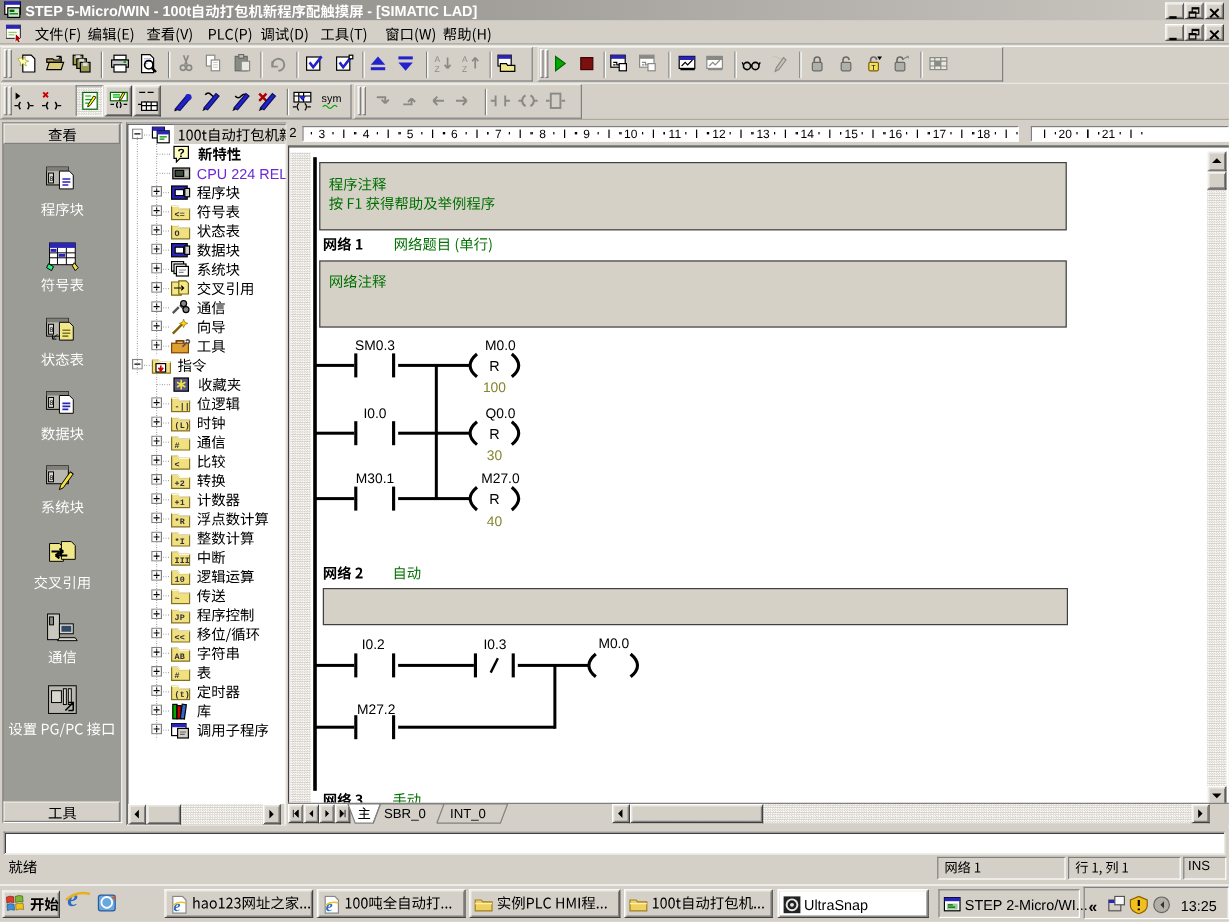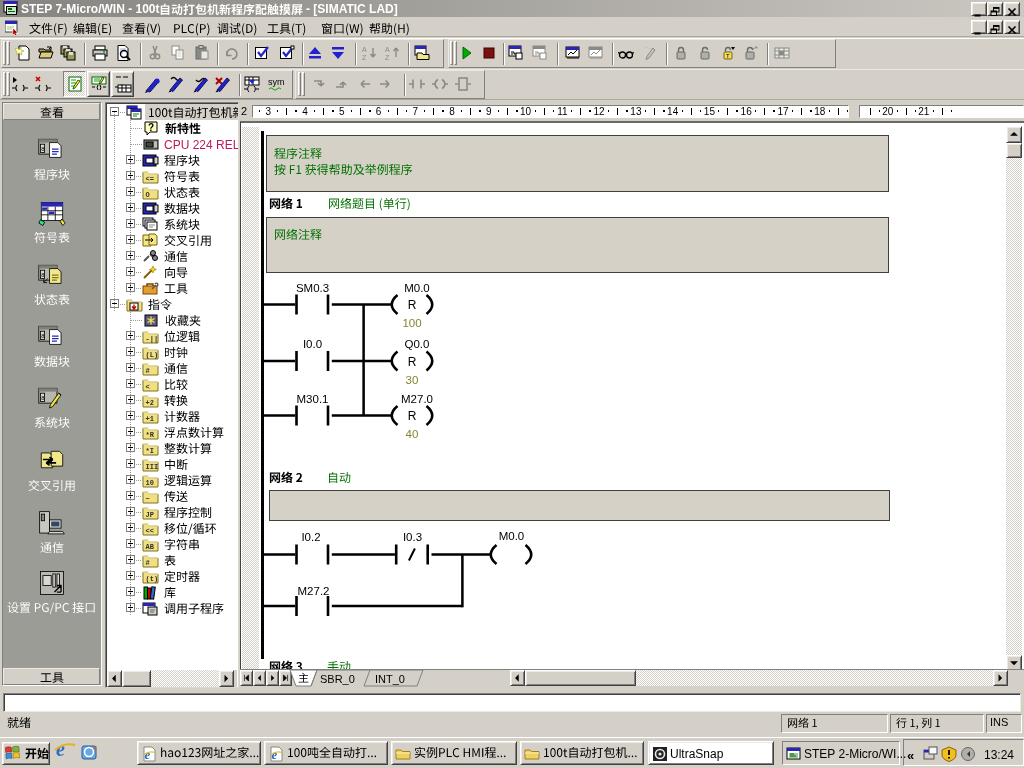--- a/index.html
+++ b/index.html
@@ -2,21 +2,21 @@
 <html><head><meta charset="utf-8"><style>html,body{margin:0;padding:0}*{box-sizing:border-box}body{width:1024px;height:768px;overflow:hidden;background:#d4d0c8;font-family:"Liberation Sans",sans-serif;position:relative}</style></head><body>
 <div style="position:absolute;left:0px;top:0px;width:1024px;height:17px;background:linear-gradient(to right,#868480,#cbc8c2)"></div>
 <svg style="position:absolute;left:3px;top:1px" width="15" height="15">
     <rect x="1" y="0" width="13" height="11" fill="#fff" stroke="#000"></rect>
     <rect x="1" y="0" width="13" height="3" fill="#2a24b8"></rect>
     <rect x="3" y="5" width="11" height="9" fill="#000"></rect>
     <rect x="4" y="6" width="9" height="7" fill="#c8e8c8"></rect>
     <rect x="5" y="7" width="4" height="2" fill="#060"></rect>
     <rect x="5" y="10" width="7" height="1" fill="#060"></rect>
   </svg>
-<div style="position:absolute;left:21px;top:2px;font:bold 12px 'Liberation Sans',sans-serif;color:#fff;white-space:nowrap;line-height:14px">STEP 7-Micro/WIN - 100t</div>
+<div style="position:absolute;left:21px;top:2px;font:bold 12px 'Liberation Sans',sans-serif;color:#fff;white-space:nowrap;line-height:14px">STEP 5-Micro/WIN - 100t</div>
 <svg style="position:absolute;left:158px;top:3px" width="147" height="17">
     <path d="M4.2 6.3H9.9V7.5H4.2ZM4.2 5.0V3.7H9.9V5.0ZM4.2 8.9H9.9V10.1H4.2ZM6.1 0.8C6.1 1.3 5.9 1.8 5.8 2.4H2.7V12.1H4.2V11.5H9.9V12.0H11.4V2.4H7.3C7.5 1.9 7.7 1.5 7.9 1.0Z M14.0 1.7V3.0H18.7V1.7ZM14.1 10.8 14.1 10.7V10.8C14.4 10.5 15.0 10.4 17.9 9.6L18.1 10.2L19.2 9.8C19.0 10.2 18.7 10.6 18.3 11.0C18.7 11.2 19.2 11.7 19.4 12.1C21.1 10.4 21.6 7.8 21.8 4.8H23.0C22.9 8.6 22.8 10.0 22.5 10.4C22.4 10.5 22.3 10.6 22.1 10.6C21.8 10.6 21.3 10.6 20.7 10.5C21.0 10.9 21.1 11.5 21.1 11.9C21.8 11.9 22.4 11.9 22.8 11.9C23.2 11.8 23.5 11.7 23.8 11.3C24.2 10.7 24.3 8.9 24.4 4.1C24.4 3.9 24.4 3.4 24.4 3.4H21.8L21.8 1.0H20.4L20.4 3.4H19.0V4.8H20.3C20.3 6.7 20.0 8.4 19.3 9.7C19.1 8.8 18.6 7.6 18.2 6.6L17.0 6.9C17.2 7.4 17.4 7.9 17.6 8.4L15.5 8.9C15.9 7.9 16.3 6.9 16.5 5.8H18.9V4.5H13.6V5.8H15.1C14.8 7.1 14.4 8.3 14.2 8.7C14.0 9.1 13.9 9.4 13.6 9.5C13.8 9.8 14.0 10.5 14.1 10.8Z M27.1 0.8V3.1H25.5V4.4H27.1V6.5L25.4 6.9L25.8 8.3L27.1 8.0V10.4C27.1 10.6 27.0 10.6 26.8 10.6C26.7 10.6 26.2 10.6 25.7 10.6C25.9 11.0 26.1 11.6 26.1 12.0C27.0 12.0 27.6 11.9 28.0 11.7C28.4 11.5 28.5 11.1 28.5 10.4V7.6L30.1 7.2L29.9 5.8L28.5 6.2V4.4H29.9V3.1H28.5V0.8ZM30.1 1.7V3.2H33.1V10.2C33.1 10.4 33.1 10.5 32.8 10.5C32.6 10.5 31.7 10.5 30.9 10.4C31.1 10.8 31.4 11.6 31.5 12.0C32.6 12.0 33.4 12.0 34.0 11.7C34.5 11.5 34.7 11.0 34.7 10.2V3.2H36.6V1.7Z M40.5 0.7C39.8 2.3 38.6 3.9 37.3 4.8C37.6 5.0 38.2 5.6 38.5 5.9C38.7 5.7 39.0 5.4 39.3 5.1V9.7C39.3 11.4 39.9 11.8 42.1 11.8C42.6 11.8 45.5 11.8 46.1 11.8C47.9 11.8 48.4 11.3 48.7 9.6C48.2 9.6 47.6 9.4 47.3 9.1C47.1 10.3 47.0 10.5 46.0 10.5C45.3 10.5 42.7 10.5 42.1 10.5C40.9 10.5 40.7 10.4 40.7 9.7V8.5H44.4V4.6H39.8C40.0 4.3 40.2 4.0 40.5 3.7H46.2C46.1 6.5 46.0 7.5 45.8 7.7C45.7 7.9 45.6 7.9 45.4 7.9C45.2 7.9 44.9 7.9 44.5 7.9C44.7 8.2 44.8 8.8 44.8 9.2C45.4 9.3 45.9 9.2 46.2 9.2C46.6 9.1 46.9 9.0 47.1 8.6C47.5 8.2 47.6 6.8 47.7 3.0C47.7 2.8 47.7 2.4 47.7 2.4H41.3C41.5 2.0 41.8 1.6 41.9 1.2ZM40.7 5.9H43.0V7.2H40.7Z M54.9 1.5V5.4C54.9 7.2 54.7 9.5 53.1 11.1C53.4 11.3 54.0 11.8 54.2 12.1C56.0 10.3 56.2 7.4 56.2 5.4V2.9H57.7V10.1C57.7 11.1 57.8 11.4 58.1 11.6C58.3 11.8 58.6 11.9 58.9 11.9C59.1 11.9 59.4 11.9 59.6 11.9C59.9 11.9 60.1 11.9 60.3 11.7C60.5 11.6 60.7 11.3 60.7 11.0C60.8 10.6 60.8 9.8 60.9 9.1C60.5 9.0 60.1 8.8 59.8 8.6C59.8 9.3 59.8 9.9 59.8 10.1C59.8 10.4 59.8 10.5 59.7 10.6C59.7 10.6 59.6 10.6 59.5 10.6C59.5 10.6 59.4 10.6 59.3 10.6C59.3 10.6 59.2 10.6 59.2 10.6C59.2 10.5 59.2 10.3 59.2 10.0V1.5ZM51.3 0.8V3.3H49.5V4.6H51.1C50.8 6.1 50.0 7.7 49.2 8.7C49.5 9.0 49.8 9.6 49.9 10.0C50.5 9.3 50.9 8.3 51.3 7.3V12.1H52.7V7.0C53.0 7.6 53.4 8.2 53.6 8.5L54.4 7.4C54.2 7.1 53.1 5.8 52.7 5.4V4.6H54.3V3.3H52.7V0.8Z M62.4 8.3C62.1 8.9 61.8 9.6 61.3 10.1C61.6 10.3 62.0 10.6 62.2 10.8C62.7 10.2 63.2 9.4 63.5 8.6ZM65.2 8.7C65.6 9.3 66.0 10.0 66.2 10.5L67.2 9.9C67.0 10.3 66.8 10.7 66.6 11.1C66.9 11.2 67.5 11.7 67.7 11.9C68.8 10.4 68.9 8.0 68.9 6.2V6.1H70.1V12.0H71.5V6.1H72.6V4.8H68.9V2.9C70.1 2.7 71.3 2.4 72.3 2.0L71.2 0.9C70.3 1.3 68.9 1.7 67.6 2.0V6.2C67.6 7.3 67.5 8.7 67.2 9.9C67.0 9.4 66.6 8.7 66.2 8.2ZM63.4 3.2H65.2C65.1 3.6 64.9 4.2 64.7 4.7H63.3L63.9 4.5C63.8 4.1 63.6 3.6 63.4 3.2ZM63.3 1.0C63.5 1.3 63.6 1.7 63.7 2.0H61.6V3.2H63.3L62.3 3.4C62.4 3.8 62.6 4.3 62.6 4.7H61.5V5.9H63.7V6.8H61.5V8.0H63.7V10.5C63.7 10.7 63.7 10.7 63.6 10.7C63.4 10.7 63.1 10.7 62.7 10.7C62.9 11.0 63.0 11.5 63.1 11.9C63.7 11.9 64.2 11.9 64.6 11.7C64.9 11.5 65.0 11.1 65.0 10.6V8.0H67.0V6.8H65.0V5.9H67.2V4.7H66.0C66.1 4.3 66.3 3.8 66.5 3.4L65.5 3.2H67.0V2.0H65.1C65.0 1.6 64.8 1.1 64.6 0.7Z M79.8 2.5H82.6V4.1H79.8ZM78.5 1.3V5.3H84.0V1.3ZM78.4 8.3V9.5H80.5V10.6H77.7V11.8H84.6V10.6H82.0V9.5H84.1V8.3H82.0V7.3H84.4V6.1H78.1V7.3H80.5V8.3ZM77.1 0.9C76.2 1.3 74.7 1.7 73.3 1.9C73.5 2.2 73.7 2.7 73.8 3.0C74.2 3.0 74.7 2.9 75.2 2.8V4.2H73.5V5.5H75.0C74.6 6.7 73.9 8.0 73.2 8.8C73.5 9.1 73.8 9.7 73.9 10.1C74.4 9.5 74.8 8.7 75.2 7.7V12.1H76.6V7.4C76.9 7.8 77.2 8.3 77.3 8.6L78.2 7.4C77.9 7.2 76.9 6.1 76.6 5.9V5.5H77.9V4.2H76.6V2.5C77.1 2.4 77.6 2.2 78.1 2.0Z M89.4 6.1C90.0 6.4 90.7 6.7 91.3 7.0H88.0V8.2H91.3V10.6C91.3 10.7 91.2 10.8 91.0 10.8C90.8 10.8 89.9 10.8 89.2 10.8C89.4 11.1 89.6 11.7 89.7 12.1C90.7 12.1 91.5 12.1 92.0 11.9C92.6 11.7 92.8 11.3 92.8 10.6V8.2H94.5C94.2 8.6 94.0 9.1 93.7 9.4L94.9 9.9C95.4 9.2 96.0 8.2 96.5 7.4L95.5 6.9L95.2 7.0H93.6L93.7 6.9L93.1 6.6C94.0 6.0 94.9 5.3 95.6 4.6L94.7 3.9L94.3 3.9H88.6V5.1H93.1C92.8 5.4 92.3 5.8 91.9 6.0C91.3 5.8 90.8 5.5 90.3 5.3ZM90.5 1.1 90.9 2.0H86.3V5.3C86.3 7.1 86.2 9.6 85.2 11.3C85.6 11.5 86.2 11.9 86.4 12.1C87.5 10.2 87.7 7.3 87.7 5.3V3.4H96.5V2.0H92.5C92.4 1.6 92.1 1.1 91.9 0.7Z M103.4 1.4V2.7H106.8V5.0H103.5V10.0C103.5 11.5 103.9 11.9 105.2 11.9C105.5 11.9 106.6 11.9 106.9 11.9C108.2 11.9 108.6 11.3 108.7 9.3C108.3 9.2 107.7 8.9 107.4 8.7C107.3 10.3 107.3 10.6 106.8 10.6C106.6 10.6 105.7 10.6 105.4 10.6C105.0 10.6 104.9 10.5 104.9 10.0V6.4H106.8V7.1H108.2V1.4ZM98.8 9.3H101.6V10.1H98.8ZM98.8 8.3V7.4C99.0 7.5 99.2 7.7 99.3 7.8C99.9 7.2 100.0 6.3 100.0 5.6V4.7H100.4V6.6C100.4 7.3 100.6 7.5 101.1 7.5C101.2 7.5 101.4 7.5 101.5 7.5H101.6V8.3ZM97.5 1.2V2.5H99.1V3.5H97.7V12.0H98.8V11.3H101.6V11.8H102.8V3.5H101.5V2.5H103.0V1.2ZM100.1 3.5V2.5H100.5V3.5ZM98.8 7.4V4.7H99.4V5.6C99.4 6.2 99.3 6.8 98.8 7.4ZM101.1 4.7H101.6V6.8L101.6 6.8C101.5 6.8 101.5 6.8 101.4 6.8C101.4 6.8 101.2 6.8 101.2 6.8C101.1 6.8 101.1 6.8 101.1 6.6Z M111.9 5.0V6.0H111.3V5.0ZM112.9 5.0H113.6V6.0H112.9ZM111.3 3.9C111.4 3.6 111.5 3.3 111.7 3.0H112.7C112.6 3.3 112.5 3.6 112.3 3.9ZM111.0 0.8C110.7 2.2 110.1 3.6 109.3 4.5C109.5 4.7 109.9 5.0 110.1 5.2V7.1C110.1 8.4 110.1 10.2 109.4 11.5C109.6 11.6 110.2 11.9 110.4 12.1C110.8 11.3 111.1 10.3 111.2 9.2H111.9V11.7H112.9V9.2H113.6V10.6C113.6 10.7 113.5 10.8 113.5 10.8C113.4 10.8 113.2 10.8 112.9 10.7C113.1 11.0 113.3 11.6 113.3 11.9C113.8 11.9 114.1 11.9 114.3 11.7C114.6 11.5 114.7 11.1 114.7 10.7V3.9H113.6C113.8 3.4 114.1 2.9 114.3 2.4L113.4 1.9L113.2 1.9H112.1C112.2 1.6 112.3 1.4 112.3 1.1ZM111.9 7.0V8.2H111.3C111.3 7.8 111.3 7.4 111.3 7.1V7.0ZM112.9 7.0H113.6V8.2H112.9ZM116.8 0.8V3.0H115.1V7.8H116.8V9.9L114.7 10.1L115.0 11.5C116.2 11.4 117.8 11.2 119.3 11.0C119.4 11.3 119.5 11.7 119.5 11.9L120.7 11.5C120.6 10.7 120.1 9.3 119.6 8.3L118.5 8.6C118.7 9.0 118.8 9.4 118.9 9.7L118.3 9.8V7.8H120.1V3.0H118.3V0.8ZM116.2 4.1H117.0V6.6H116.2ZM118.2 4.1H118.9V6.6H118.2Z M127.1 6.2H130.4V6.7H127.1ZM127.1 4.7H130.4V5.2H127.1ZM129.6 0.8V1.6H128.2V0.8H126.8V1.6H125.3V2.8H126.8V3.5H128.2V2.8H129.6V3.5H131.0V2.8H132.4V1.6H131.0V0.8ZM125.8 3.7V7.7H128.1C128.1 7.9 128.0 8.2 128.0 8.4H125.1V9.6H127.5C127.1 10.2 126.3 10.6 124.7 10.9C125.0 11.2 125.3 11.7 125.5 12.1C127.5 11.6 128.5 10.9 129.0 9.8C129.6 10.9 130.5 11.7 131.8 12.1C132.0 11.7 132.4 11.1 132.7 10.9C131.7 10.7 130.8 10.2 130.3 9.6H132.5V8.4H129.4L129.5 7.7H131.8V3.7ZM122.7 0.8V3.1H121.5V4.4H122.7V6.6L121.3 6.9L121.6 8.3L122.7 8.0V10.4C122.7 10.5 122.6 10.6 122.5 10.6C122.3 10.6 121.9 10.6 121.5 10.6C121.7 11.0 121.8 11.6 121.9 11.9C122.6 11.9 123.2 11.9 123.5 11.6C123.9 11.4 124.0 11.1 124.0 10.4V7.6L125.3 7.2L125.1 5.9L124.0 6.2V4.4H125.2V3.1H124.0V0.8Z M135.9 2.5H142.5V3.3H135.9ZM137.2 4.9C137.3 5.1 137.5 5.5 137.6 5.8H136.2V7.0H137.8V8.1V8.2H136.0V9.4H137.6C137.3 10.0 136.8 10.6 135.8 11.0C136.1 11.3 136.6 11.8 136.8 12.1C138.3 11.4 138.9 10.5 139.1 9.4H141.0V12.1H142.4V9.4H144.5V8.2H142.4V7.0H144.1V5.8H142.5L143.1 4.9L141.7 4.5H144.0V1.3H134.4V5.8C134.4 7.5 134.3 9.8 133.3 11.3C133.6 11.5 134.3 11.9 134.5 12.2C135.7 10.5 135.9 7.7 135.9 5.8V4.5H138.2ZM138.6 4.5H141.6C141.4 4.9 141.2 5.4 141.0 5.8H138.1L139.1 5.5C139.0 5.2 138.8 4.8 138.6 4.5ZM141.0 8.2H139.2V8.1V7.0H141.0Z" fill="#fff"></path>
   </svg>
 <div style="position:absolute;left:306px;top:2px;font:bold 12px 'Liberation Sans',sans-serif;color:#fff;white-space:nowrap;line-height:14px">- [SIMATIC LAD]</div>
 <div style="position:absolute;left:971px;top:2px;width:16px;height:14px;background:#d4d0c8;border-top:1px solid #fff;border-left:1px solid #fff;border-right:1px solid #404040;border-bottom:1px solid #404040;box-shadow:inset 1px 1px 0 #ece9e2,inset -1px -1px 0 #808080"><svg width="14" height="12">
       <rect x="2.5" y="9.5" width="6" height="2" fill="#000"></rect>
     </svg></div>
 <div style="position:absolute;left:987px;top:2px;width:16px;height:14px;background:#d4d0c8;border-top:1px solid #fff;border-left:1px solid #fff;border-right:1px solid #404040;border-bottom:1px solid #404040;box-shadow:inset 1px 1px 0 #ece9e2,inset -1px -1px 0 #808080"><svg width="14" height="12">
       <rect x="5.5" y="2.5" width="5.5" height="4.5" fill="none" stroke="#000" stroke-width="1"></rect>
       <rect x="5.5" y="2.5" width="5.5" height="1.4" fill="#000"></rect>
@@ -469,21 +469,21 @@
       <path d="M2.4 8.3C2.1 8.9 1.8 9.6 1.3 10.1C1.6 10.3 2.0 10.6 2.2 10.8C2.7 10.2 3.2 9.4 3.5 8.6ZM5.2 8.7C5.6 9.3 6.0 10.0 6.2 10.5L7.2 9.9C7.0 10.3 6.8 10.7 6.6 11.1C6.9 11.2 7.5 11.7 7.7 11.9C8.8 10.4 8.9 8.0 8.9 6.2V6.1H10.1V12.0H11.5V6.1H12.6V4.8H8.9V2.9C10.1 2.7 11.3 2.4 12.3 2.0L11.2 0.9C10.3 1.3 8.9 1.7 7.6 2.0V6.2C7.6 7.3 7.5 8.7 7.2 9.9C7.0 9.4 6.6 8.7 6.2 8.2ZM3.4 3.2H5.2C5.1 3.6 4.9 4.2 4.7 4.7H3.3L3.9 4.5C3.8 4.1 3.6 3.6 3.4 3.2ZM3.3 1.0C3.5 1.3 3.6 1.7 3.7 2.0H1.6V3.2H3.3L2.3 3.4C2.4 3.8 2.6 4.3 2.6 4.7H1.5V5.9H3.7V6.8H1.5V8.0H3.7V10.5C3.7 10.7 3.7 10.7 3.6 10.7C3.4 10.7 3.1 10.7 2.7 10.7C2.9 11.0 3.0 11.5 3.1 11.9C3.7 11.9 4.2 11.9 4.6 11.7C4.9 11.5 5.0 11.1 5.0 10.6V8.0H7.0V6.8H5.0V5.9H7.2V4.7H6.0C6.1 4.3 6.3 3.8 6.5 3.4L5.5 3.2H7.0V2.0H5.1C5.0 1.6 4.8 1.1 4.6 0.7Z M18.5 8.6C19.0 9.2 19.6 10.0 19.8 10.5L20.9 9.7C20.6 9.2 20.0 8.5 19.5 7.9H22.0V10.4C22.0 10.6 21.9 10.6 21.7 10.7C21.5 10.7 20.9 10.7 20.3 10.6C20.5 11.0 20.7 11.6 20.7 12.1C21.6 12.1 22.3 12.0 22.7 11.8C23.2 11.6 23.3 11.2 23.3 10.5V7.9H24.5V6.6H23.3V5.5H24.6V4.2H22.0V3.2H24.1V1.9H22.0V0.8H20.6V1.9H18.5V3.2H20.6V4.2H17.8V5.5H22.0V6.6H18.0V7.9H19.5ZM13.9 1.7C13.8 3.2 13.6 4.8 13.3 5.7C13.6 5.9 14.1 6.1 14.3 6.3C14.5 5.8 14.6 5.2 14.7 4.5H15.4V7.1C14.7 7.3 14.0 7.4 13.5 7.6L13.8 9.0L15.4 8.5V12.1H16.8V8.1L17.8 7.8L17.7 6.5L16.8 6.7V4.5H17.7V3.1H16.8V0.8H15.4V3.1H14.9L15.0 2.0Z M29.1 10.3V11.7H36.6V10.3H33.7V7.9H35.9V6.6H33.7V4.6H36.2V3.2H33.7V0.9H32.3V3.2H31.3C31.4 2.7 31.5 2.1 31.6 1.6L30.2 1.4C30.1 2.4 29.9 3.4 29.6 4.3C29.4 3.8 29.2 3.2 28.9 2.8L28.2 3.1V0.8H26.8V3.3L25.8 3.1C25.7 4.1 25.5 5.5 25.2 6.3L26.3 6.6C26.5 5.8 26.7 4.5 26.8 3.5V12.1H28.2V3.8C28.4 4.3 28.6 4.9 28.7 5.2L29.4 4.9C29.2 5.2 29.1 5.4 29.0 5.6C29.3 5.7 30.0 6.1 30.3 6.3C30.5 5.8 30.8 5.2 31.0 4.6H32.3V6.6H30.0V7.9H32.3V10.3Z" fill="#000"></path>
     </svg>
 </div>
 <div style="position:absolute;left:131px;top:144px;width:11px;height:1px;background-image:linear-gradient(90deg,#999 1px,transparent 1px);background-size:2px 1px"></div>
 <svg style="position:absolute;left:143px;top:137px" width="17" height="15" viewBox="0 0 17 15">
     <rect x="1" y="3" width="14" height="9" fill="#9a9a92" stroke="#000"></rect>
     <rect x="3" y="5" width="7" height="5" fill="#3a4a3a" stroke="#000"></rect>
     <rect x="11" y="5" width="3" height="5" fill="#c0c0b8"></rect>
   </svg>
 <div style="position:absolute;left:164px;top:136px;width:74px;height:16px;overflow:hidden">
-<div style="position:absolute;left:0px;top:2px;font:normal 12px 'Liberation Sans',sans-serif;color:#be185d;white-space:nowrap;line-height:14px">CPU 224 REL</div>
+<div style="position:absolute;left:0px;top:2px;font:normal 12px 'Liberation Sans',sans-serif;color:#6d28d9;white-space:nowrap;line-height:14px">CPU 224 REL</div>
 </div>
 <svg style="position:absolute;left:126px;top:155px" width="9" height="9">
     <rect x="0.5" y="0.5" width="8" height="8" fill="#fff" stroke="#808080"></rect>
     <path d="M2 4.5 h5" stroke="#000"></path>
     <path d="M4.5 2 v5" stroke="#000"></path>
   </svg>
 <div style="position:absolute;left:136px;top:160px;width:5px;height:1px;background-image:linear-gradient(90deg,#999 1px,transparent 1px);background-size:2px 1px"></div>
 <svg style="position:absolute;left:142px;top:153px" width="17" height="15" viewBox="0 0 17 15">
     <rect x="1" y="2" width="13" height="11" fill="#2a24b8" stroke="#000"></rect>
     <rect x="4" y="5" width="7" height="5" fill="#fff" stroke="#000"></rect>
@@ -1263,12 +1263,12 @@
     <rect x="7" y="1" width="8" height="7" fill="#f8f8f8" stroke="#555"></rect>
   </svg>
 <svg style="position:absolute;left:941px;top:746px" width="16" height="16" viewBox="0 0 16 16">
     <path d="M8 1 L15 4 V9 Q15 13 8 15.5 Q1 13 1 9 V4 Z" fill="#f0c020" stroke="#906000"></path>
     <path d="M8 4 v5 M8 11 v1.6" stroke="#000" stroke-width="1.8"></path>
   </svg>
 <svg style="position:absolute;left:960px;top:746px" width="16" height="16" viewBox="0 0 16 16">
     <circle cx="8" cy="8" r="6.5" fill="#b0b0a8" stroke="#666"></circle>
     <path d="M4 8 h3 l3 -3 v6 l-3 -3" fill="#333"></path>
   </svg>
-<div style="position:absolute;left:984px;top:748px;font:normal 12px 'Liberation Sans',sans-serif;color:#000;white-space:nowrap;line-height:14px">13:24</div>
+<div style="position:absolute;left:984px;top:748px;font:normal 12px 'Liberation Sans',sans-serif;color:#000;white-space:nowrap;line-height:14px">13:25</div>
 </body></html>

